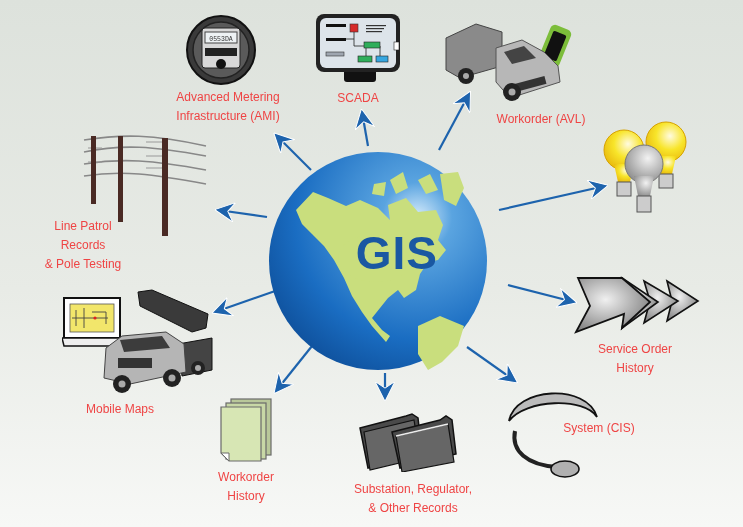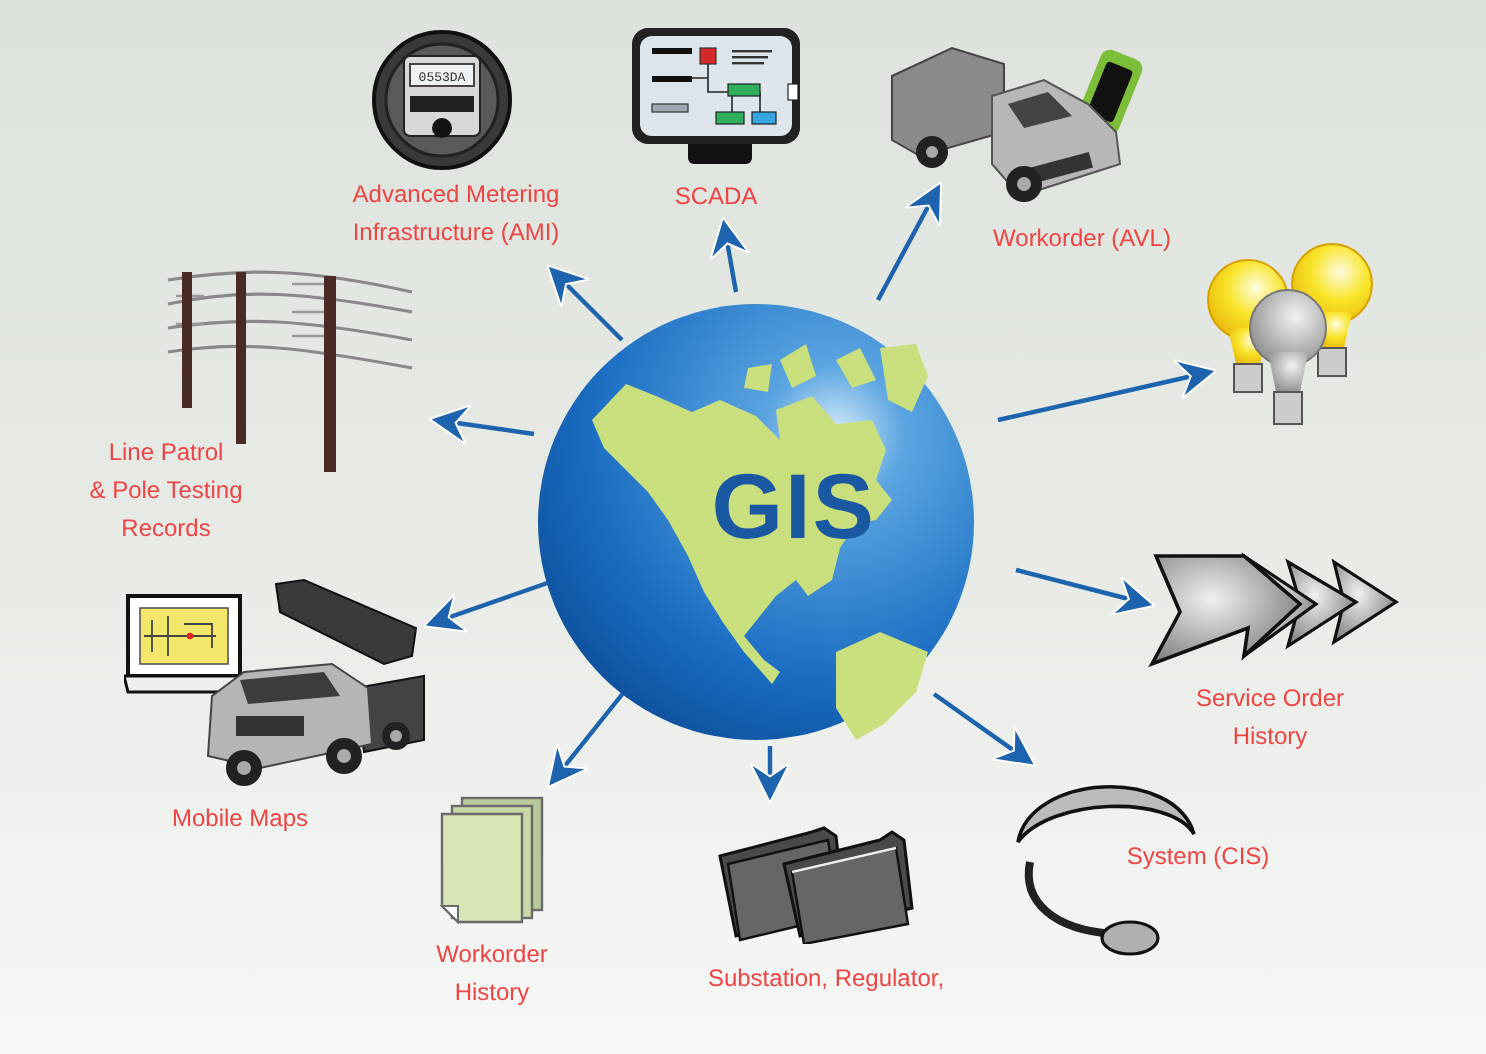--- a/index.html
+++ b/index.html
@@ -215,27 +215,28 @@
   </div>
   <div class="label" style="left:570px;top:340px;width:130px;">
     <span>Service Order</span>
     <span>History</span>
   </div>
   <div class="label" style="left:508px;top:419px;width:182px;">
     <span>System (CIS)</span>
   </div>
   <div class="label" style="left:318px;top:480px;width:190px;">
     <span>Substation, Regulator,</span>
+    <span>&amp; Other Records</span>
   </div>
   <div class="label" style="left:196px;top:468px;width:100px;">
     <span>Workorder</span>
     <span>History</span>
   </div>
   <div class="label" style="left:60px;top:400px;width:120px;">
     <span>Mobile Maps</span>
   </div>
   <div class="label" style="left:23px;top:217px;width:120px;">
     <span>Line Patrol</span>
+    <span>Records</span>
     <span>&amp; Pole Testing</span>
-    <span>Records</span>
   </div>
 
 </div>
 
 </body></html>

